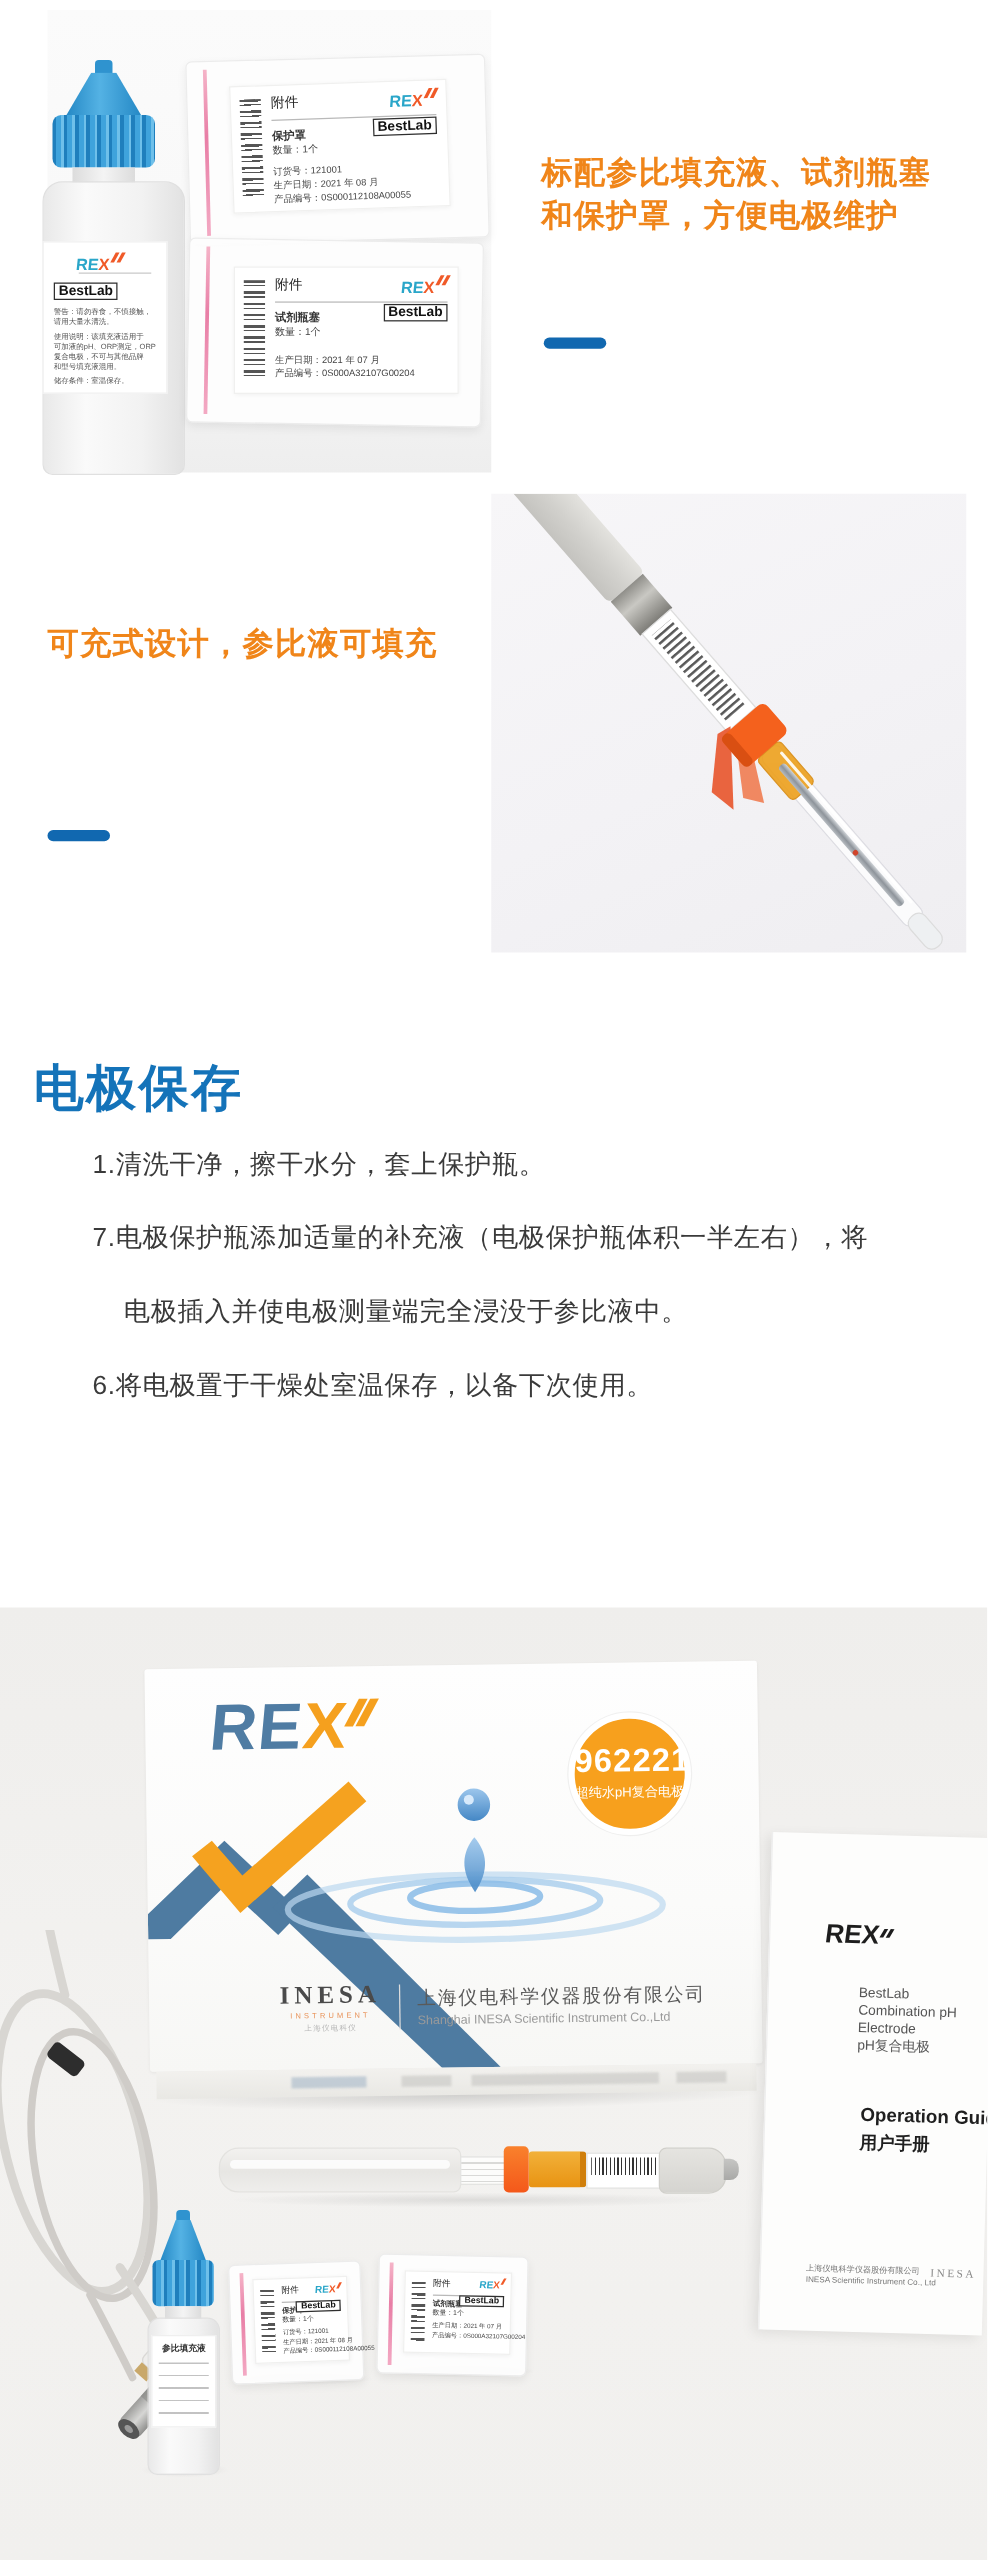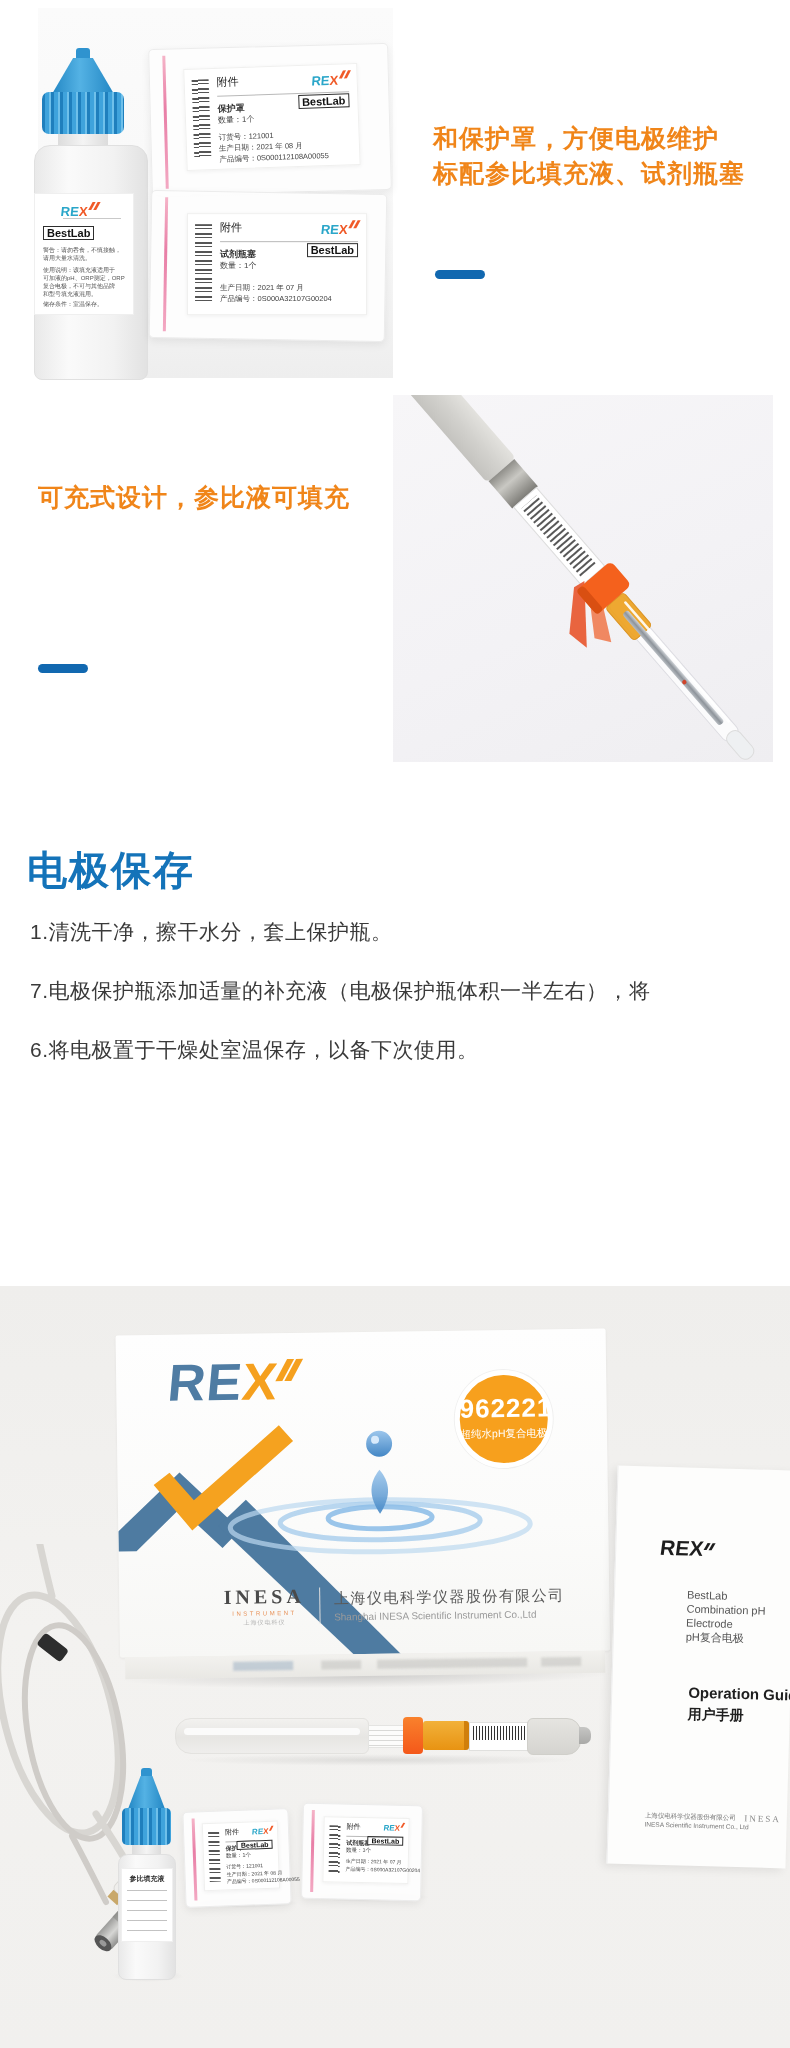--- a/index.html
+++ b/index.html
@@ -12,29 +12,29 @@
   #photo1{left:38px;top:8px;width:355px;height:370px;
           background:linear-gradient(180deg,#fbfbfb 0%,#f8f8f8 60%,#eeeeee 100%);}
   #photo2{left:393px;top:395px;width:380px;height:367px;overflow:hidden;
           background:linear-gradient(155deg,#f7f6f8 0%,#f3f2f5 55%,#efeef1 100%);}
   #photo3{left:0;top:1286px;width:790px;height:762px;overflow:hidden;
           background:linear-gradient(180deg,#efeeec 0%,#f3f2f0 45%,#f1f0ee 100%);}
 
   
   .feat{color:#f08519;font-weight:bold;font-size:25px;line-height:35px;letter-spacing:1px;white-space:nowrap;}
   #feat1{left:433px;top:121px;}
-  #feat2{left:38px;top:480px;}
+  #feat2{left:38px;top:498px;}
   .dash{background:#1168b0;border-radius:5px;width:50px;height:9px;}
   #dash1{left:435px;top:270px;}
   #dash2{left:38px;top:664px;}
 
   
   #storage-heading{left:27px;top:843px;font-size:40px;font-weight:bold;color:#1473b9;letter-spacing:2px;}
   #storage-list{left:30px;top:902px;font-size:21px;color:#3a3a3a;letter-spacing:.5px;}
-  #storage-list .line{height:59px;line-height:59px;white-space:nowrap;}
+  #storage-list .line{height:59px;line-height:59px;white-space:nowrap;margin-left:44px;}
   #storage-list .line.indent{padding-left:25px;}
 
   
   .rexlogo{display:inline-flex;align-items:flex-end;font-weight:bold;transform:skewX(-6deg);line-height:1;}
   .rexlogo .sl{width:3px;height:8px;background:#f05a28;transform:skewX(-24deg);margin-left:2px;margin-bottom:8px;}
   .rexlogo .sl+.sl{margin-left:2px;}
   .rex-label{font-size:13px;}
   .rex-label .re{color:#2aa6c9;} .rex-label .x{color:#f05a28;}
   .rex-box{font-size:52px;letter-spacing:1px;}
   .rex-box .re{color:#4f7ca3;} .rex-box .x{color:#f5a01e;}
@@ -222,22 +222,22 @@
         <span class="bestlab lab-best">BestLab</span>
         <div class="lab-rows" style="top:68px;">
           <div>生产日期：2021 年 07 月</div>
           <div>产品编号：0S000A32107G00204</div>
         </div>
       </div>
     </div>
   </div>
 
   <div class="abs feat" id="feat1">
+    <div>标配参比填充液、试剂瓶塞</div>
     <div>和保护罩，方便电极维护</div>
-    <div>标配参比填充液、试剂瓶塞</div>
   </div>
   <div class="abs dash" id="dash1"></div>
 
   <div class="abs" id="photo2">
     <svg width="380" height="367" viewBox="0 0 380 367">
       <defs>
         <linearGradient id="hgrad" x1="0" y1="0" x2="0" y2="1">
           <stop offset="0" stop-color="#e3e2de"></stop>
             <stop offset=".5" stop-color="#d2d1cd"></stop>
             <stop offset="1" stop-color="#c4c3bf"></stop>
@@ -277,20 +277,21 @@
 
   <div class="abs feat" id="feat2">
     <div>可充式设计，参比液可填充</div>
   </div>
   <div class="abs dash" id="dash2"></div>
 
   <div class="abs" id="storage-heading">电极保存</div>
   <div class="abs" id="storage-list">
     <div class="line">1.清洗干净，擦干水分，套上保护瓶。</div>
     <div class="line">7.电极保护瓶添加适量的补充液（电极保护瓶体积一半左右），将</div>
+    <div class="line indent">电极插入并使电极测量端完全浸没于参比液中。</div>
     <div class="line">6.将电极置于干燥处室温保存，以备下次使用。</div>
   </div>
 
   <div class="abs" id="photo3">
 
     <svg class="abs" style="left:0;top:258px;" width="190" height="470" viewBox="0 0 190 470">
       <defs>
         <linearGradient id="bnc" x1="0" y1="0" x2="1" y2="0">
           <stop offset="0" stop-color="#9c9c9a"></stop>
             <stop offset=".5" stop-color="#d6d6d4"></stop>

